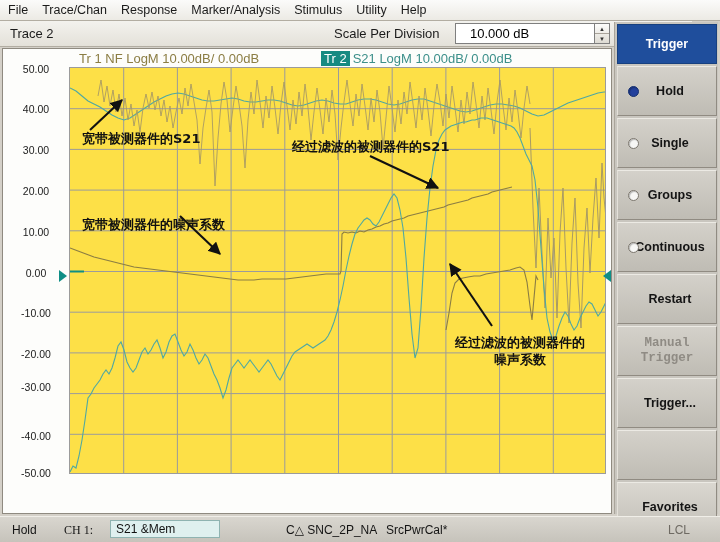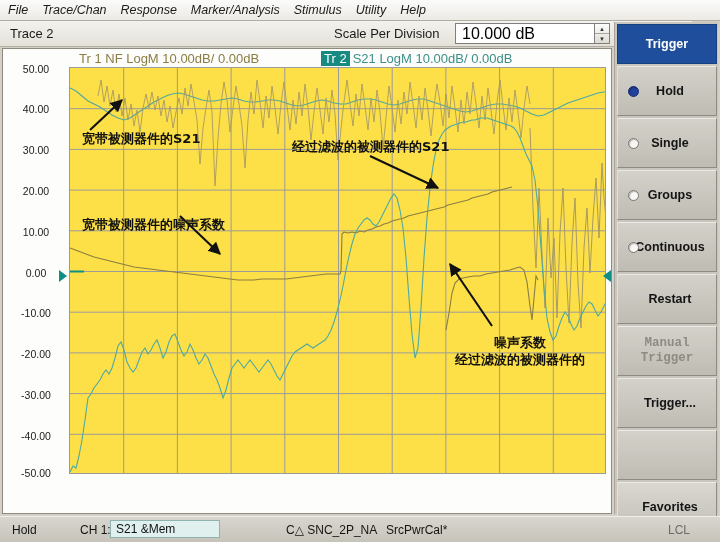--- a/index.html
+++ b/index.html
@@ -12,41 +12,41 @@
   #app{position:relative;width:720px;height:542px;background:#d4d0c8;}
 
   
   .menubar{
     position:absolute;left:0;top:0;width:720px;height:21px;
     background:linear-gradient(#fbfbfa,#eceae4);
     border-bottom:1px solid #b2ada2;
     display:flex;align-items:center;padding-left:8px;box-sizing:border-box;
   }
   .menu-item{
-    font-size:12.5px;color:#1b1b1b;margin-right:14px;white-space:nowrap;cursor:default;font-style:italic;
+    font-size:12.5px;color:#1b1b1b;margin-right:14px;white-space:nowrap;cursor:default;
   }
 
   
   .toolbar{
     position:absolute;left:0;top:21px;width:692px;height:26px;
     background:linear-gradient(#f3f2ee,#e4e1d9);
     border-bottom:1px solid #b2ada2;
     box-sizing:border-box;
   }
   .trace-label{
     position:absolute;left:10px;top:5px;font-size:13px;color:#1b1b1b;
   }
   .scale-label{
     position:absolute;left:334px;top:5px;font-size:13px;color:#1b1b1b;
   }
   .scale-box{
     position:absolute;left:455px;top:2px;width:140px;height:21px;
     background:#ffffff;border:1px solid #7f7f7f;box-sizing:border-box;
-    display:flex;align-items:center;padding-left:6px;
-    font-size:16px;color:#000;
+    display:flex;align-items:center;padding-left:14px;
+    font-size:13px;color:#000;
   }
   .spinner{
     position:absolute;left:595px;top:2px;width:15px;height:21px;
     border:1px solid #7f7f7f;border-left:none;box-sizing:border-box;
     background:linear-gradient(#fdfdfc,#dedbd3);
     display:flex;flex-direction:column;
   }
   .spinner div{flex:1;display:flex;align-items:center;justify-content:center;font-size:6px;color:#333;}
   .spinner div:first-child{border-bottom:1px solid #a9a39a;}
 
@@ -124,21 +124,21 @@
 
   
   .statusbar{
     position:absolute;left:0;top:516px;width:720px;height:26px;
     background:linear-gradient(#d9d6cf,#c6c3bb);
     border-top:1px solid #f0eee8;
     box-sizing:border-box;
   }
   .st{position:absolute;top:6px;font-size:12px;color:#141414;}
   .st-hold{left:12px;}
-  .st-ch{left:80px;}
+  .st-ch{left:64px;font-family:Liberation Serif, serif;}
   .st-chv{
     left:110px;top:3px;
     background:#dff0ef;border:1px solid #8fb3b1;
     padding:1px 44px 1px 5px;font-size:12px;color:#111;
   }
   .st-cal{left:279px;margin-left:7px;}
   .st-src{left:386px;}
   .st-lcl{right:30px;color:#6e6a63;}
 
   
@@ -195,21 +195,21 @@
     </div>
 
     <div class="ylab" style="top:14px">50.00</div>
     <div class="ylab" style="top:54px">40.00</div>
     <div class="ylab" style="top:95px">30.00</div>
     <div class="ylab" style="top:136px">20.00</div>
     <div class="ylab" style="top:177px">10.00</div>
     <div class="ylab" style="top:218px">0.00</div>
     <div class="ylab" style="top:258px">-10.00</div>
     <div class="ylab" style="top:299px">-20.00</div>
-    <div class="ylab" style="top:340px">-30.00</div>
+    <div class="ylab" style="top:332px">-30.00</div>
     <div class="ylab" style="top:381px">-40.00</div>
     <div class="ylab" style="top:418px">-50.00</div>
 
     <div class="plot">
       <svg width="537" height="407" viewBox="0 0 537 407">
 
         <g stroke="#9b9b9b" stroke-width="1">
           <line x1="0" y1="40.7" x2="537" y2="40.7"></line>
           <line x1="0" y1="81.4" x2="537" y2="81.4"></line>
           <line x1="0" y1="122.1" x2="537" y2="122.1"></line>
@@ -245,22 +245,22 @@
 
         <polyline fill="none" stroke="#8b7d43" stroke-width="1.1" points="376,262 379,245 382,225 385,215 389,211 393,210 398,209 404,208 410,208 416,206 422,205 428,204 434,203 440,202 446,200 450,199 454,202 457,214 460,238 462,252 464,230 466,208 468,212"></polyline>
 
         <line x1="0" y1="203.5" x2="14" y2="203.5" stroke="#0f8e86" stroke-width="2"></line>
       </svg>
 
       <div class="anno" style="left:12px;top:62px;">宽带被测器件的S21</div>
       <div class="anno" style="left:198px;top:70px;margin-left:24px;">经过滤波的被测器件的S21</div>
       <div class="anno" style="left:12px;top:148px;">宽带被测器件的噪声系数</div>
       <div class="anno anno-c" style="left:370px;top:266px;width:160px;">
+        <div>经过滤波的被测器件的</div>
         <div>噪声系数</div>
-        <div>经过滤波的被测器件的</div>
       </div>
 
       <svg class="arrow-svg" style="left:0;top:0;width:537px;height:407px">
         <defs>
           <marker id="ah" markerWidth="7" markerHeight="7" refX="5.4" refY="3" orient="auto">
             <path d="M0,0 L6,3 L0,6 z" fill="#111"></path>
           </marker>
         </defs>
         <line x1="20" y1="62" x2="52" y2="32" stroke="#111" stroke-width="2.1" marker-end="url(#ah)"></line>
         <line x1="300" y1="88" x2="368" y2="120" stroke="#111" stroke-width="2.1" marker-end="url(#ah)"></line>

